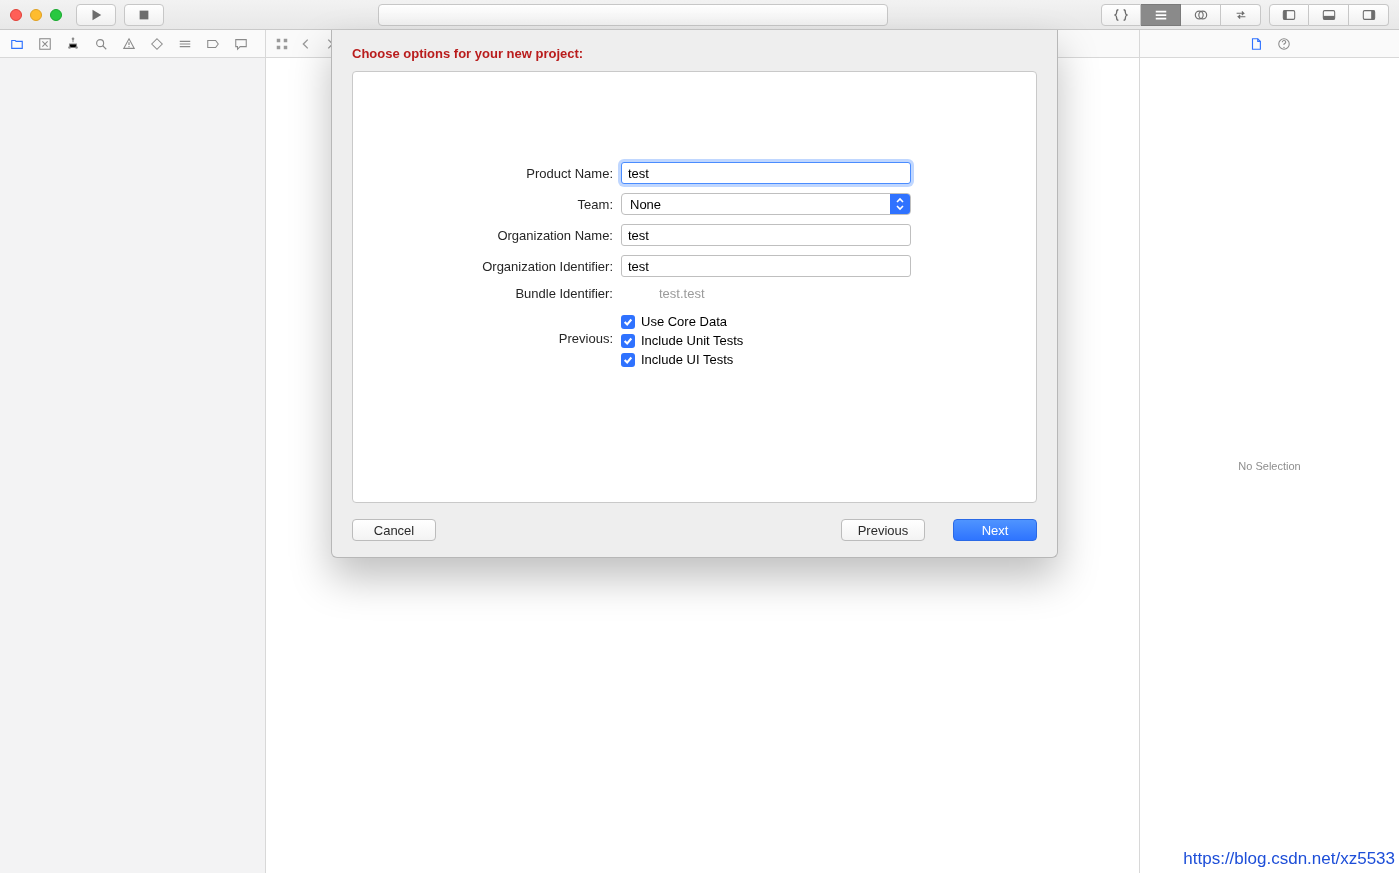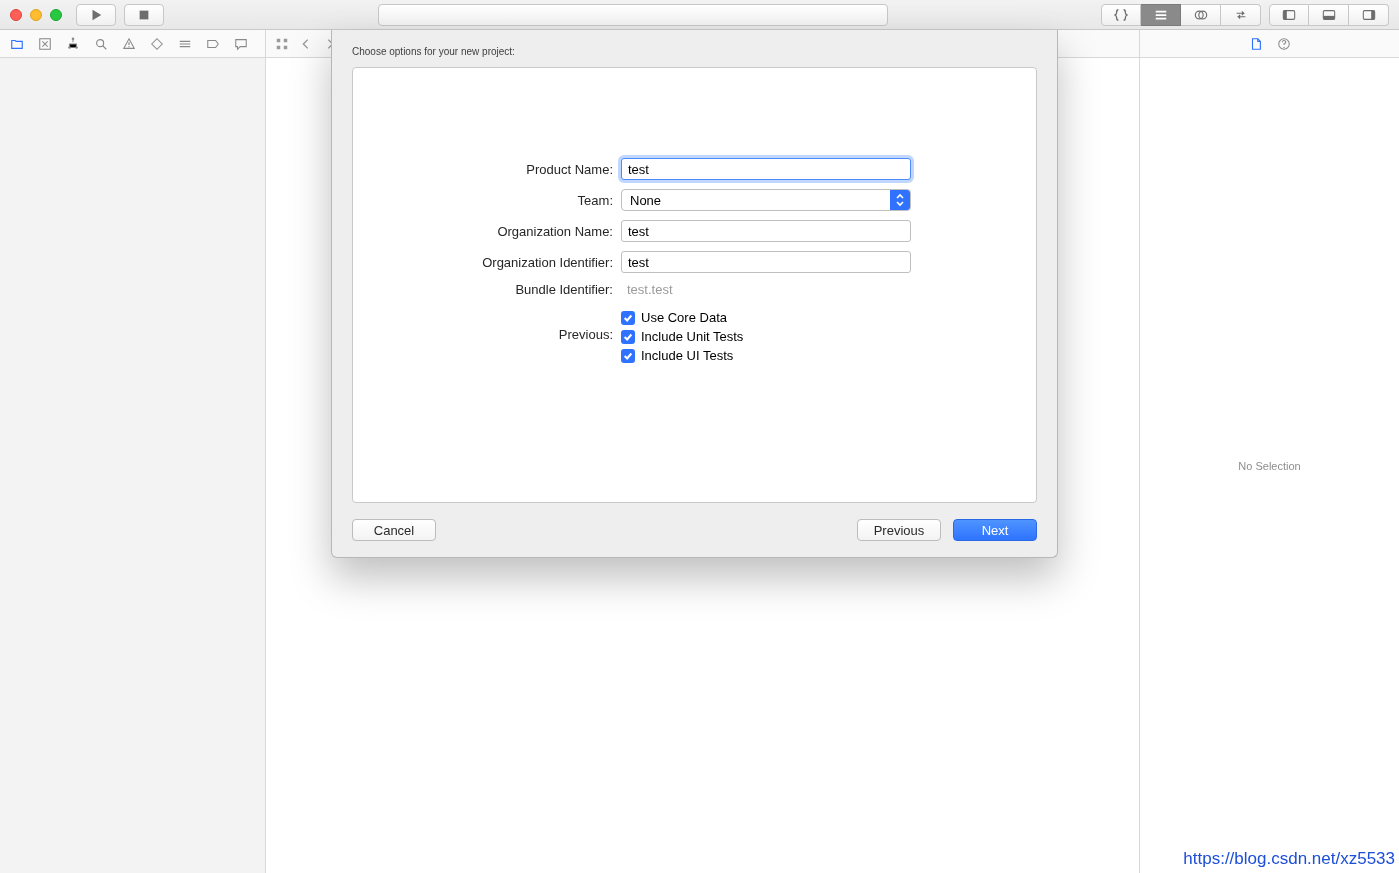--- a/index.html
+++ b/index.html
@@ -81,21 +81,21 @@
     }
 
     
     .sheet {
       position:absolute; left:331px; top:30px; width:727px; height:528px;
       background:#eeeeee; border:1px solid #b7b7b7; border-top:none;
       border-radius:0 0 6px 6px;
       box-shadow: 0 20px 40px rgba(0,0,0,0.25);
       display:flex; flex-direction:column; padding:16px 20px;
     }
-    .sheet-title { font-size:10px; color:#404040; margin-bottom:10px; }
+    .sheet-title { font-size:13px; color:#b91c1c; margin-bottom:10px;font-weight:bold; }
     .sheet-body {
       flex:1; background:#ffffff; border:1px solid #c9c9c9; border-radius:4px;
       position:relative;
     }
     .form {
       position:absolute; top:90px; left:0; right:0;
       display:grid; grid-template-columns: 260px 290px; row-gap:9px; column-gap:8px;
     }
     .lbl { text-align:right; align-self:center; color:#262626; }
     .txt {
@@ -105,40 +105,40 @@
     .txt.focused { border-color:#4a8cff; box-shadow:0 0 0 3px rgba(74,140,255,0.35); }
     .select {
       height:22px; border:1px solid #bfbfbf; border-radius:4px; background:#fff;
       position:relative; display:flex; align-items:center; padding:0 26px 0 8px;
     }
     .select .arrow {
       position:absolute; right:0; top:0; bottom:0; width:20px;
       background:#2f72ff; border-radius:0 3px 3px 0;
       display:flex; align-items:center; justify-content:center;
     }
-    .readonly { align-self:center; color:#9b9b9b; padding-left:6px; }
+    .readonly { align-self:center; color:#9b9b9b; padding-left:6px;margin-left:32px; }
     .chk-col { grid-column:2; display:flex; flex-direction:column; gap:4px; margin-top:4px; }
     .chk { display:flex; align-items:center; gap:6px; }
     .chk-box {
       width:14px; height:14px; border-radius:3px; background:#2f72ff;
       display:flex; align-items:center; justify-content:center;
     }
     .chk-box svg{ stroke:#fff; stroke-width:2.5; fill:none; width:10px; height:10px; }
 
     .sheet-buttons {
       display:flex; align-items:center; padding-top:16px;
     }
     .btn {
       height:22px; min-width:84px; padding:0 12px;
       background:linear-gradient(#ffffff,#f3f3f3);
       border:1px solid #bcbcbc; border-radius:4px;
       display:inline-flex; align-items:center; justify-content:center;
       color:#2a2a2a;
     }
-    .btn + .btn { margin-left:12px; }
+    .btn + .btn { margin-left:28px; }
     .btn.primary {
       background:linear-gradient(#4f94ff,#2e74ff);
       border-color:#2a69e6; color:#fff;
     }
     .sbspacer { flex:1; }
 
     .watermark {
       position:absolute; right:4px; bottom:4px; color:#1d4ed8; font-size:17px;
     }
   </style>

